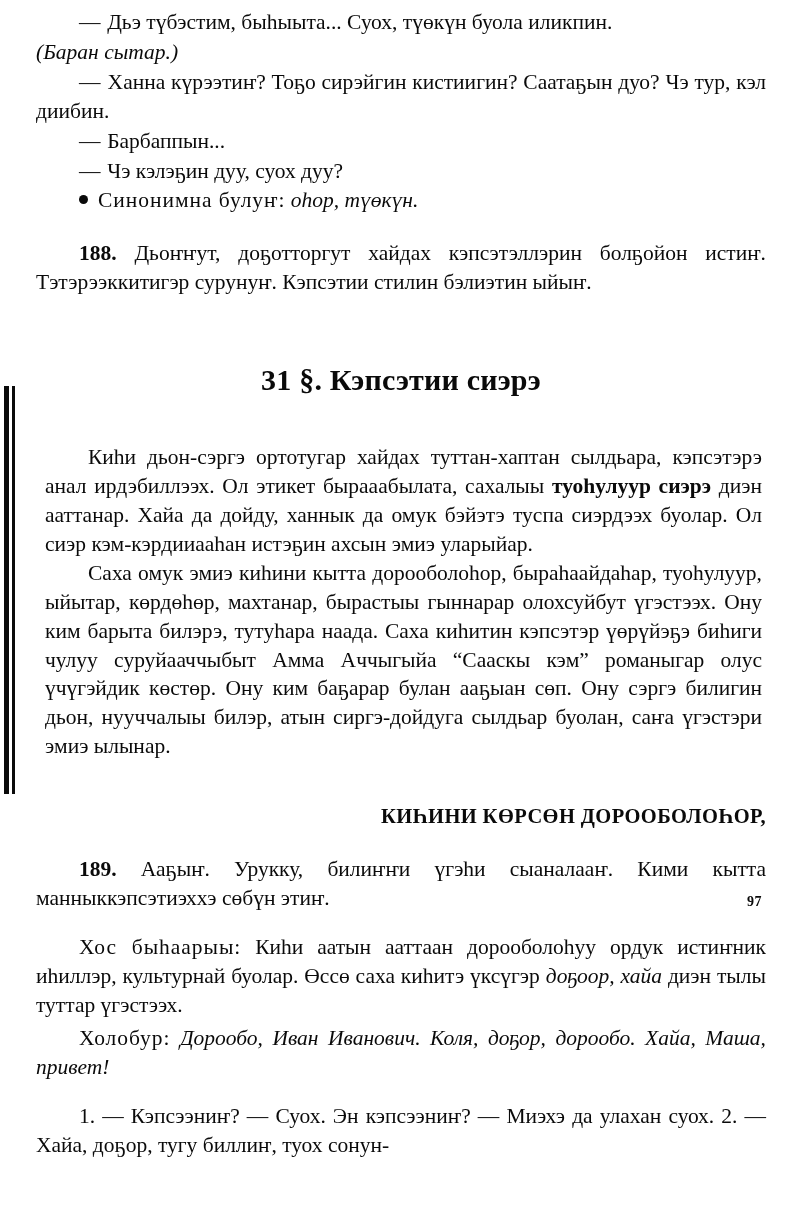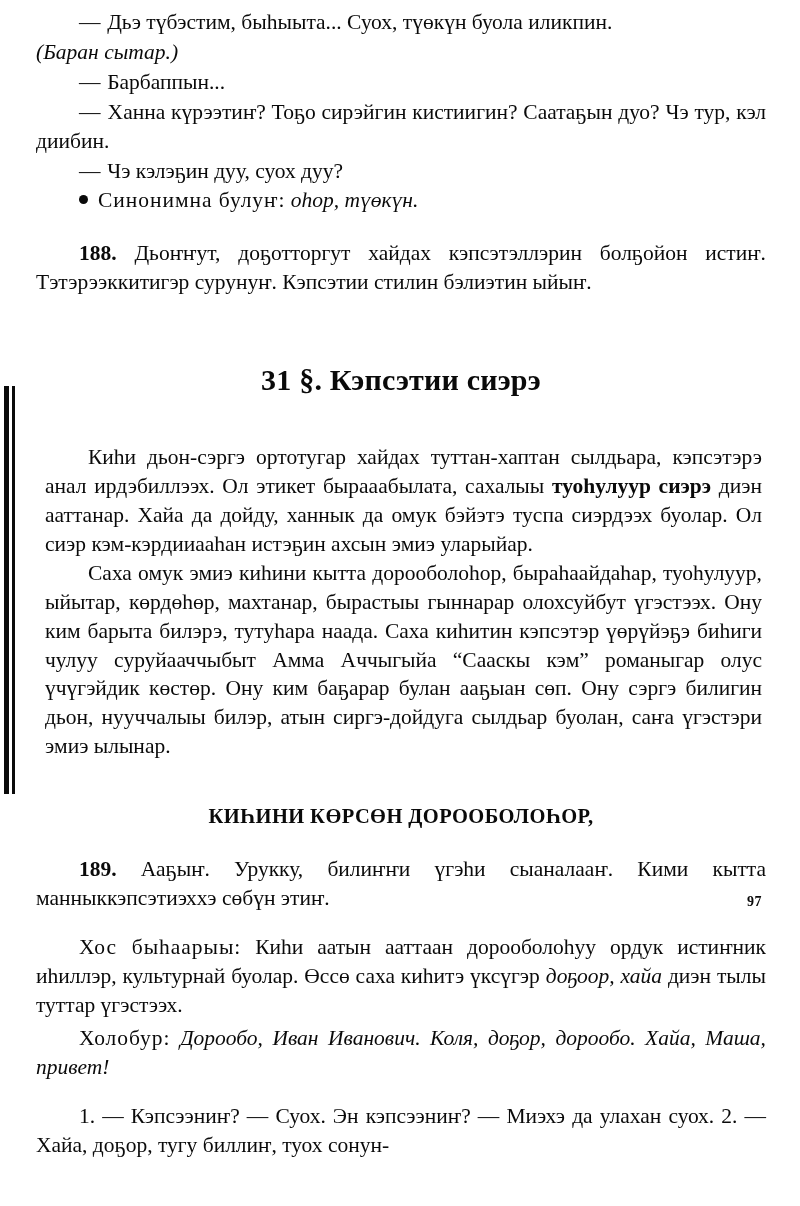--- a/index.html
+++ b/index.html
@@ -102,21 +102,21 @@
 
   
   #section-body p { margin-bottom: 0; }
   #section-body { padding-left: 9px; padding-right: 4px; }
 
   
   h2.sub-title {
     margin: 0;
     font-size: 20.5px;
     font-weight: bold;
-    text-align: center;
+    text-align: right;
     line-height: 1.28;
     letter-spacing: 0.4px;
   }
   #subheading { margin-top: 42px; margin-bottom: 26px; }
 
   
   .lower-block { margin-top: 20px; }
   .lower-block.first { margin-top: 0; }
 
   
@@ -138,22 +138,22 @@
 <div class="page">
 
   <div class="change-bar">
     <div class="thick"></div>
     <div class="thin"></div>
   </div>
 
   <div id="dialogue">
     <p class="indent"><span class="em-dash">—</span>&nbsp;<span>Дьэ түбэстим, быһыыта... Суох, түөкүн буола иликпин.</span></p>
     <p><i>(Баран сытар.)</i></p>
+    <p class="indent"><span class="em-dash">—</span>&nbsp;<span>Ханна күрээтиҥ? Тоҕо сирэйгин кистиигин? Саатаҕын дуо? Чэ тур, кэл диибин.</span></p>
     <p class="indent"><span class="em-dash">—</span>&nbsp;<span>Барбаппын...</span></p>
-    <p class="indent"><span class="em-dash">—</span>&nbsp;<span>Ханна күрээтиҥ? Тоҕо сирэйгин кистиигин? Саатаҕын дуо? Чэ тур, кэл диибин.</span></p>
     <p class="indent"><span class="em-dash">—</span>&nbsp;<span>Чэ кэлэҕин дуу, суох дуу?</span></p>
   </div>
 
   <div class="bullet-row">
     <span class="bullet-dot"></span><span class="spaced-sm">Синонимна булуҥ:</span> <i>оһор, түөкүн.</i>
   </div>
 
   <div class="exercise">
     <p class="indent"><span class="ex-num">188.</span> <span>Дьоҥҥут, доҕотторгут хайдах кэпсэтэллэрин болҕойон истиҥ. Тэтэрээккитигэр сурунуҥ. Кэпсэтии стилин бэлиэтин ыйыҥ.</span></p>
   </div>

